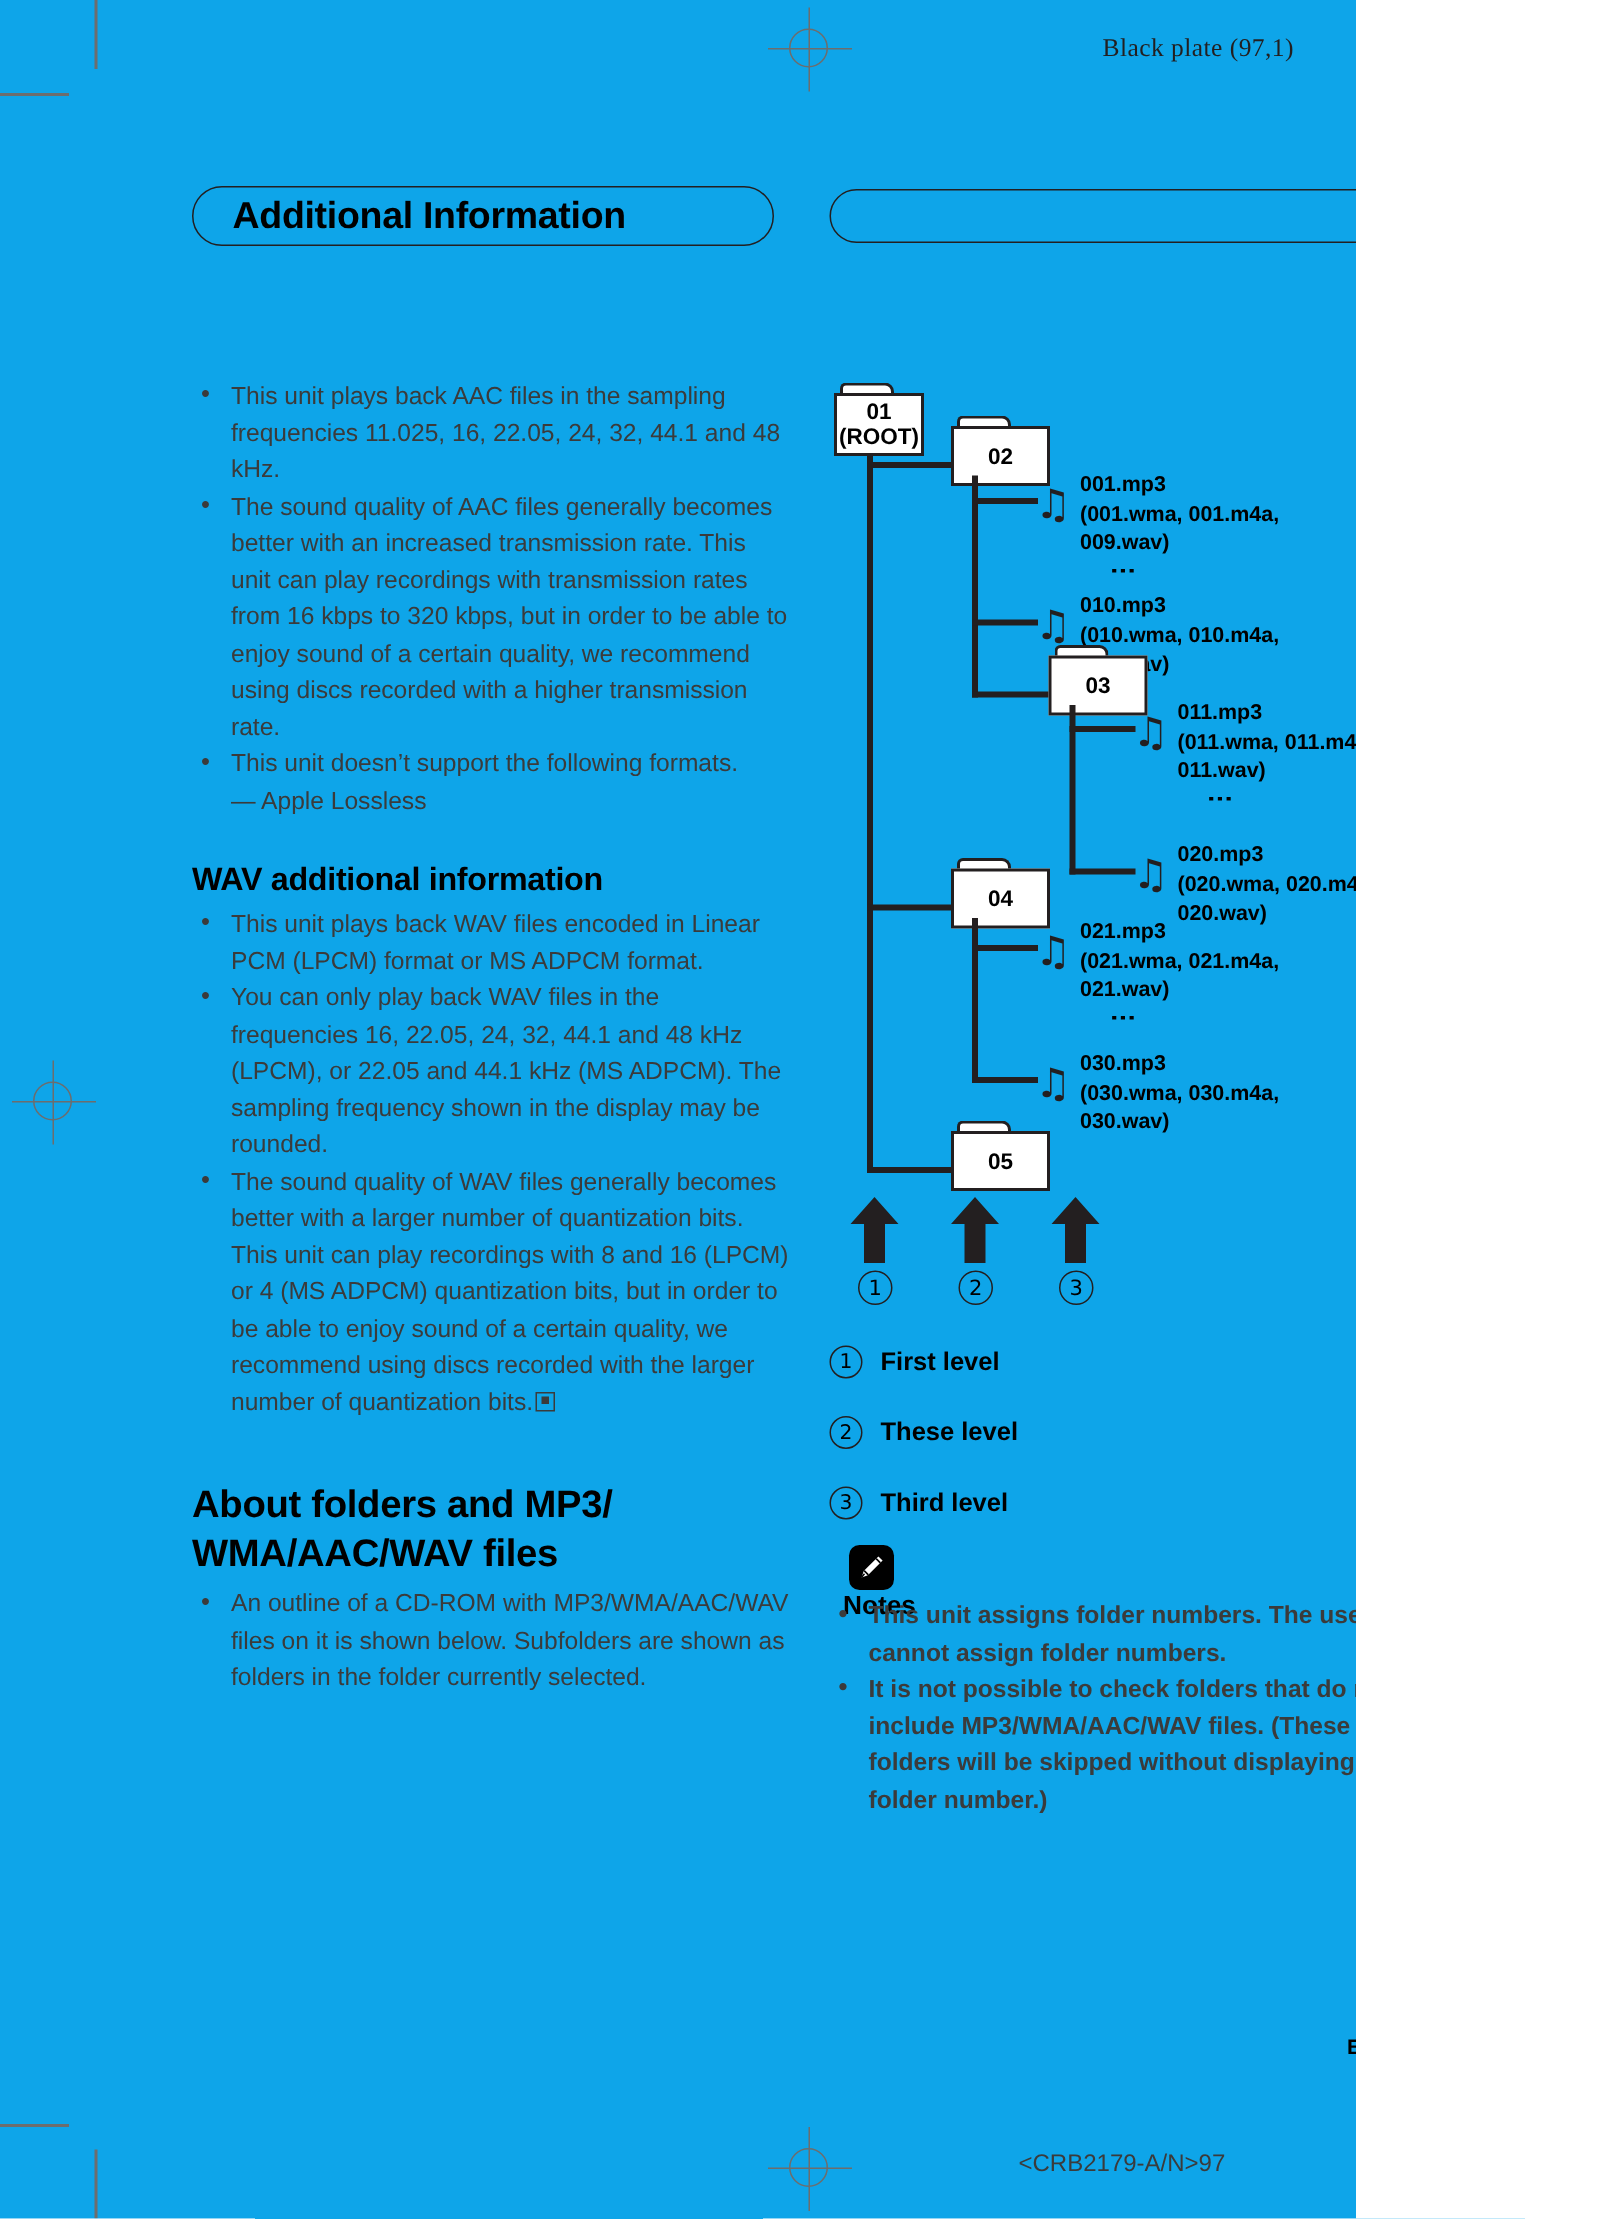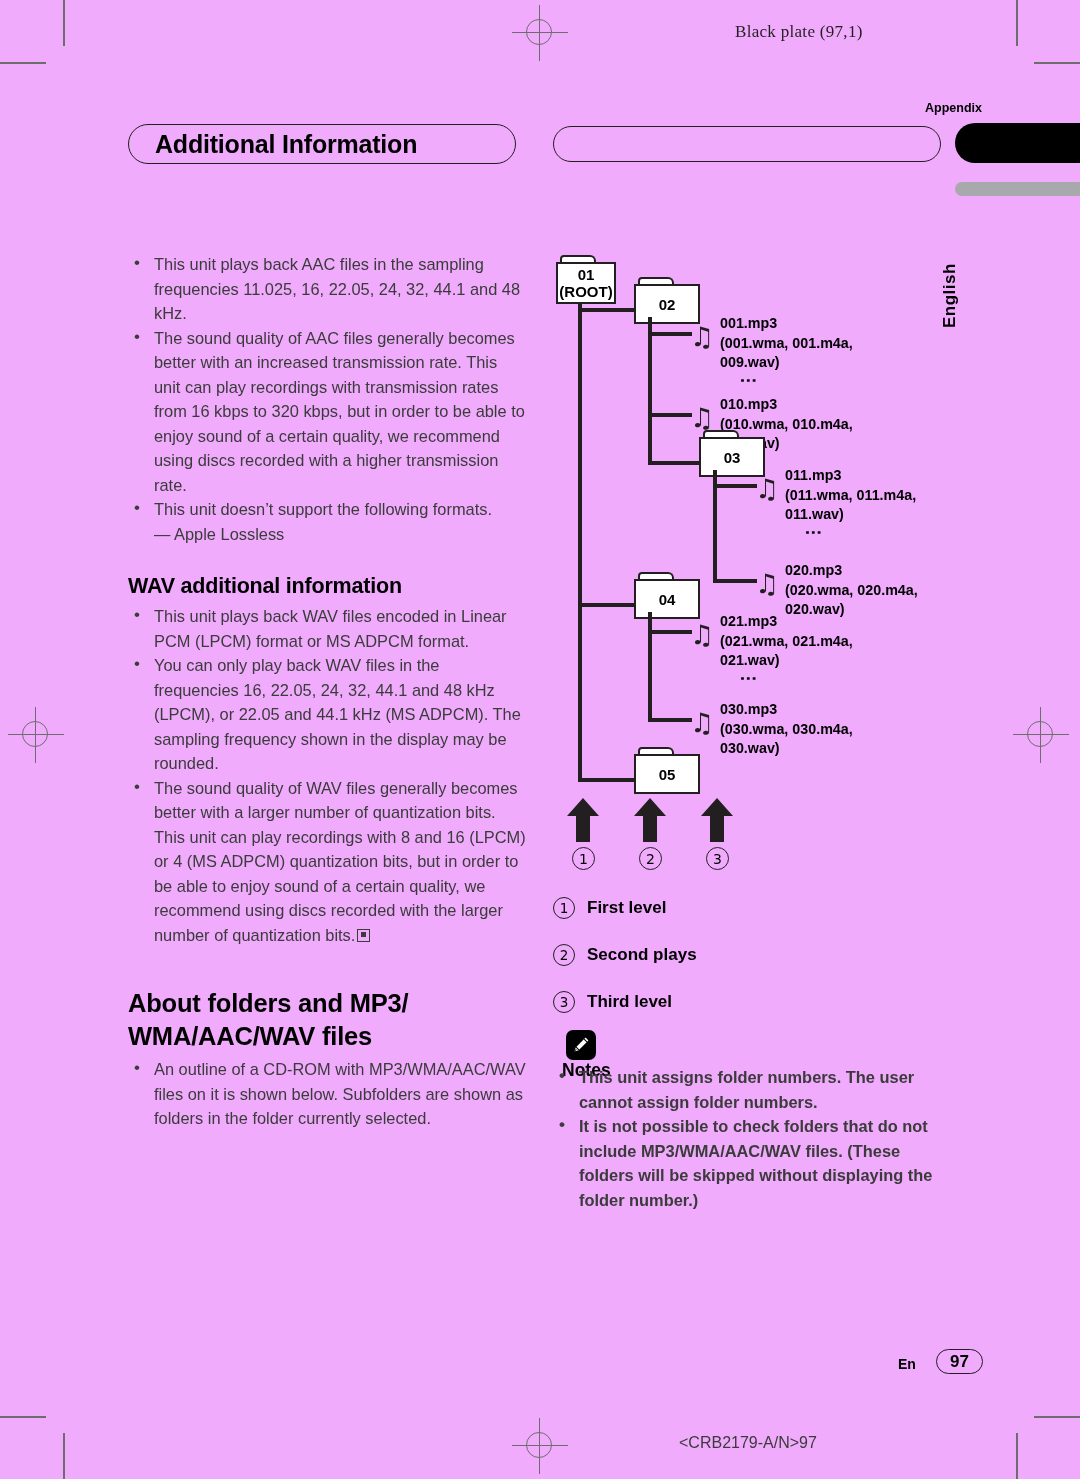--- a/index.html
+++ b/index.html
@@ -6,24 +6,24 @@
     margin: 0;
     padding: 0;
     background: #ffffff;
   }
   body {
     font-family: "Liberation Sans", sans-serif;
     color: #231f20;
   }
   #page {
     position: relative;
-    width: 1080px;
+    width: 904px;
     height: 1479px;
     overflow: hidden;
-    background: #f0abfc;
+    background: #0ea5e9;
   }
 
   
   .crop-line {
     position: absolute;
     background: #6d6d6d;
   }
   .reg-mark {
     position: absolute;
     width: 56px;
@@ -571,21 +571,21 @@
     <div class="circnum" style="left:158px;top:592px;">3</div>
   </div>
 
   <div class="legend">
     <div class="legend-row">
       <div class="cn">1</div>
       <div class="lb">First level</div>
     </div>
     <div class="legend-row">
       <div class="cn">2</div>
-      <div class="lb">Second plays</div>
+      <div class="lb">These level</div>
     </div>
     <div class="legend-row">
       <div class="cn">3</div>
       <div class="lb">Third level</div>
     </div>
   </div>
 
   <div class="notes-head">
     <div class="pencil-box">
       <svg width="20" height="20" viewBox="0 0 20 20">

